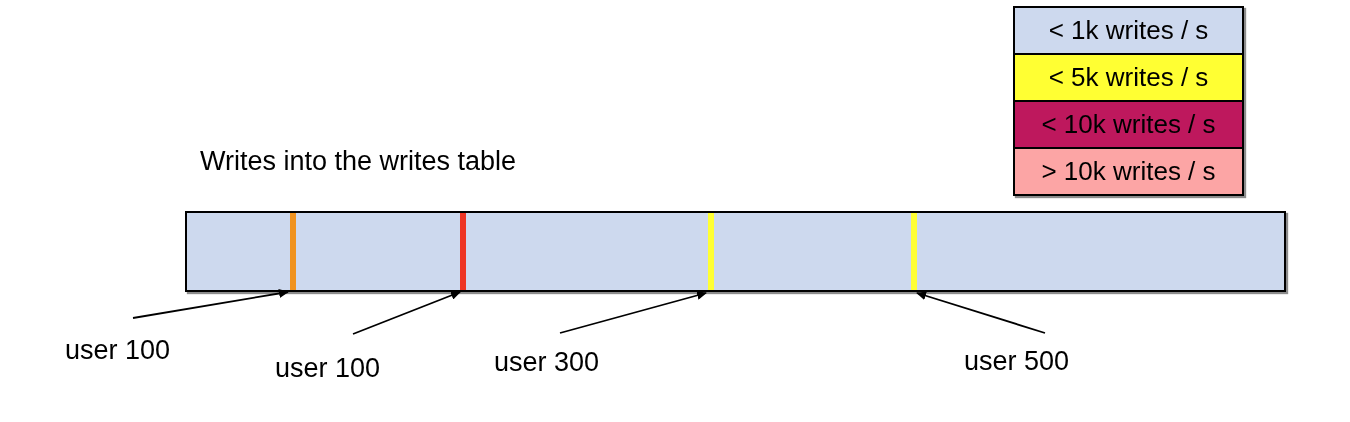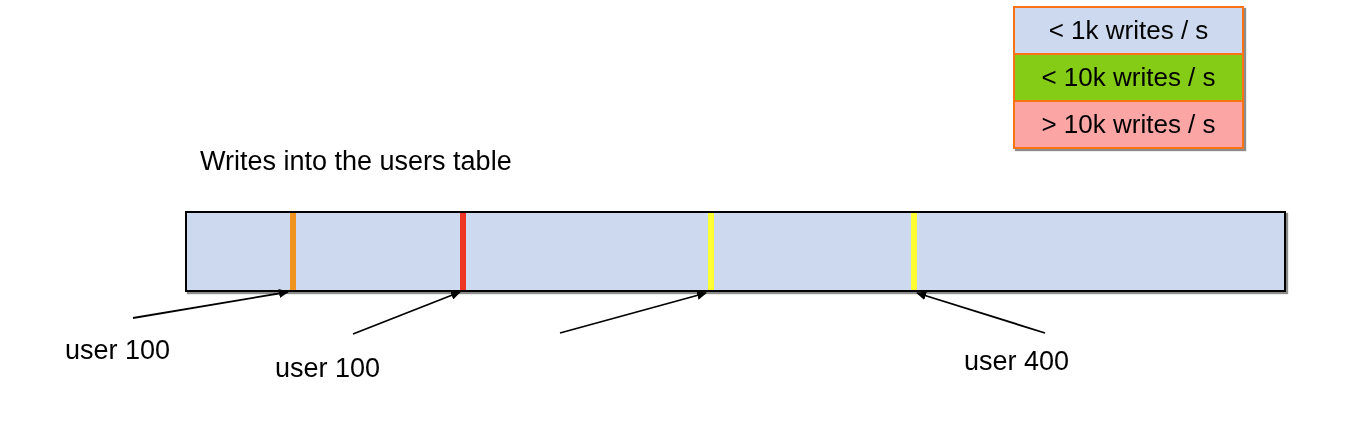--- a/index.html
+++ b/index.html
@@ -48,21 +48,21 @@
     position: absolute;
     left: 1013px;
     top: 6px;
     width: 231px;
     box-shadow: 2px 2px 1px rgba(0,0,0,0.45);
   }
   .legend-row {
     box-sizing: border-box;
     width: 100%;
     height: 49px;
-    border: 2px solid #f97316;
+    border: 2px solid #000000;
     margin-top: -2px;
     display: flex;
     align-items: center;
     justify-content: center;
     font-size: 26px;
     color: #000000;
     white-space: nowrap;
   }
   .legend-row:first-child { margin-top: 0; }
   .user-label {
@@ -82,27 +82,30 @@
     width: 1350px;
     height: 422px;
     pointer-events: none;
   }
 </style>
 </head>
 <body>
 
 <div class="canvas">
 
-  <div class="title">Writes into the users table</div>
+  <div class="title">Writes into the writes table</div>
 
   <div class="legend">
     <div class="legend-row" style="background-color: rgb(205, 217, 238);">
       <span>&lt; 1k writes / s</span>
     </div>
-    <div class="legend-row" style="background-color: #84cc16; justify-content: center;">
+    <div class="legend-row" style="background-color: rgb(255, 255, 51);">
+      <span>&lt; 5k writes / s</span>
+    </div>
+    <div class="legend-row" style="background-color: #be185d; justify-content: center;">
       <span>&lt; 10k writes / s</span>
     </div>
     <div class="legend-row" style="background-color: #fca5a5;">
       <span>&gt; 10k writes / s</span>
     </div>
   </div>
 
   <div class="bar" style="background-color: rgb(205, 217, 238);">
     <div class="marker-line marker-orange" style="background-color: rgb(240, 147, 31);"></div>
     <div class="marker-line marker-red" style="background-color: rgb(238, 53, 36);"></div>
@@ -117,15 +120,16 @@
       </marker>
     </defs>
     <line x1="133" y1="318" x2="288" y2="292" stroke="#000000" stroke-width="1.8" marker-end="url(#arrowhead)"></line>
     <line x1="353" y1="334" x2="460" y2="292" stroke="#000000" stroke-width="1.8" marker-end="url(#arrowhead)"></line>
     <line x1="560" y1="333" x2="706" y2="293" stroke="#000000" stroke-width="1.8" marker-end="url(#arrowhead)"></line>
     <line x1="1045" y1="333" x2="917" y2="293" stroke="#000000" stroke-width="1.8" marker-end="url(#arrowhead)"></line>
   </svg>
 
   <div class="user-label label-user-100">user 100</div>
   <div class="user-label label-user-200">user 100</div>
-  <div class="user-label label-user-400">user 400</div>
+  <div class="user-label label-user-300">user 300</div>
+  <div class="user-label label-user-400">user 500</div>
 
 </div>
 
 </body></html>

